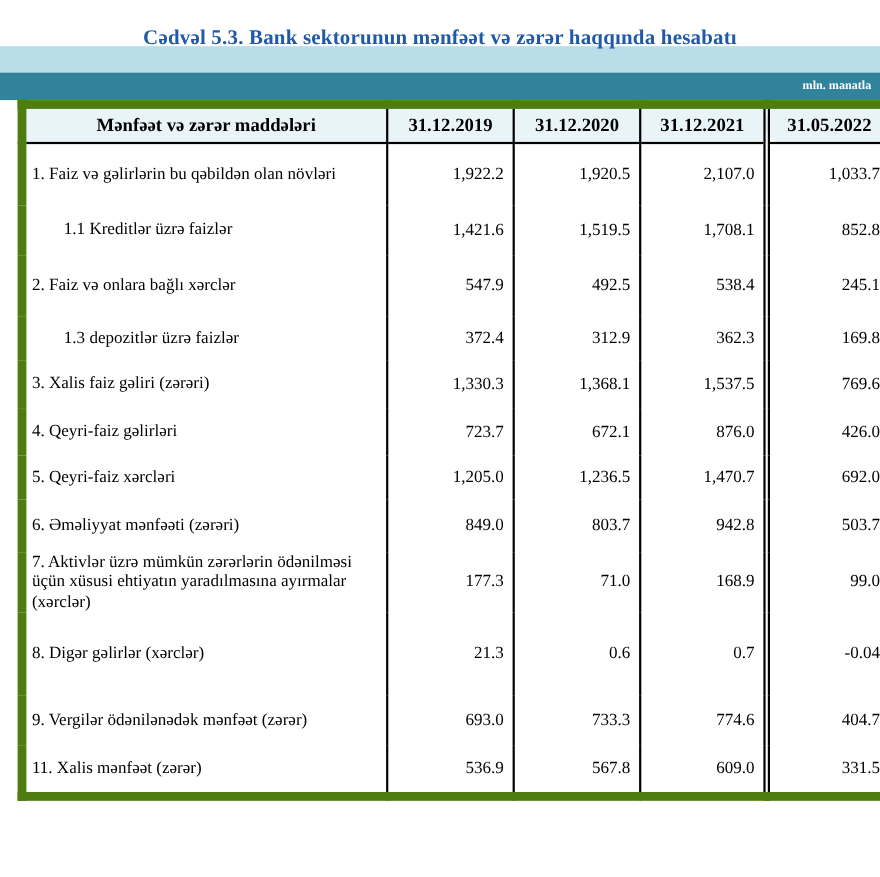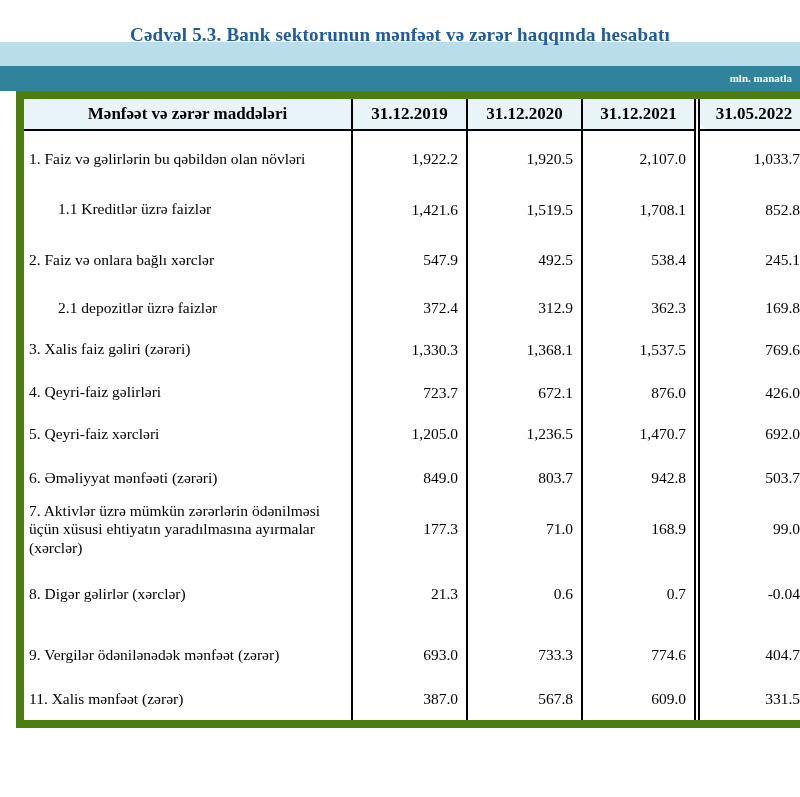--- a/index.html
+++ b/index.html
@@ -121,21 +121,21 @@
           <td class="cell-value dbl">852.8</td>
         </tr>
         <tr>
           <td class="row-label">2. Faiz və onlara bağlı xərclər</td>
           <td class="cell-value">547.9</td>
           <td class="cell-value">492.5</td>
           <td class="cell-value">538.4</td>
           <td class="cell-value dbl">245.1</td>
         </tr>
         <tr>
-          <td class="row-label ind1">2.1 depozitlər üzrə faizlər</td>
+          <td class="row-label ind1">1.3 depozitlər üzrə faizlər</td>
           <td class="cell-value">372.4</td>
           <td class="cell-value">312.9</td>
           <td class="cell-value">362.3</td>
           <td class="cell-value dbl">169.8</td>
         </tr>
         <tr>
           <td class="row-label">3. Xalis faiz gəliri (zərəri)</td>
           <td class="cell-value">1,330.3</td>
           <td class="cell-value">1,368.1</td>
           <td class="cell-value">1,537.5</td>
@@ -178,20 +178,20 @@
         </tr>
         <tr>
           <td class="row-label">9. Vergilər ödənilənədək mənfəət (zərər)</td>
           <td class="cell-value">693.0</td>
           <td class="cell-value">733.3</td>
           <td class="cell-value">774.6</td>
           <td class="cell-value dbl">404.7</td>
         </tr>
         <tr>
           <td class="row-label">11. Xalis mənfəət (zərər)</td>
-          <td class="cell-value">387.0</td>
+          <td class="cell-value">536.9</td>
           <td class="cell-value">567.8</td>
           <td class="cell-value">609.0</td>
           <td class="cell-value dbl">331.5</td>
         </tr>
       </tbody>
   </table>
 </div>
 
 </body></html>

